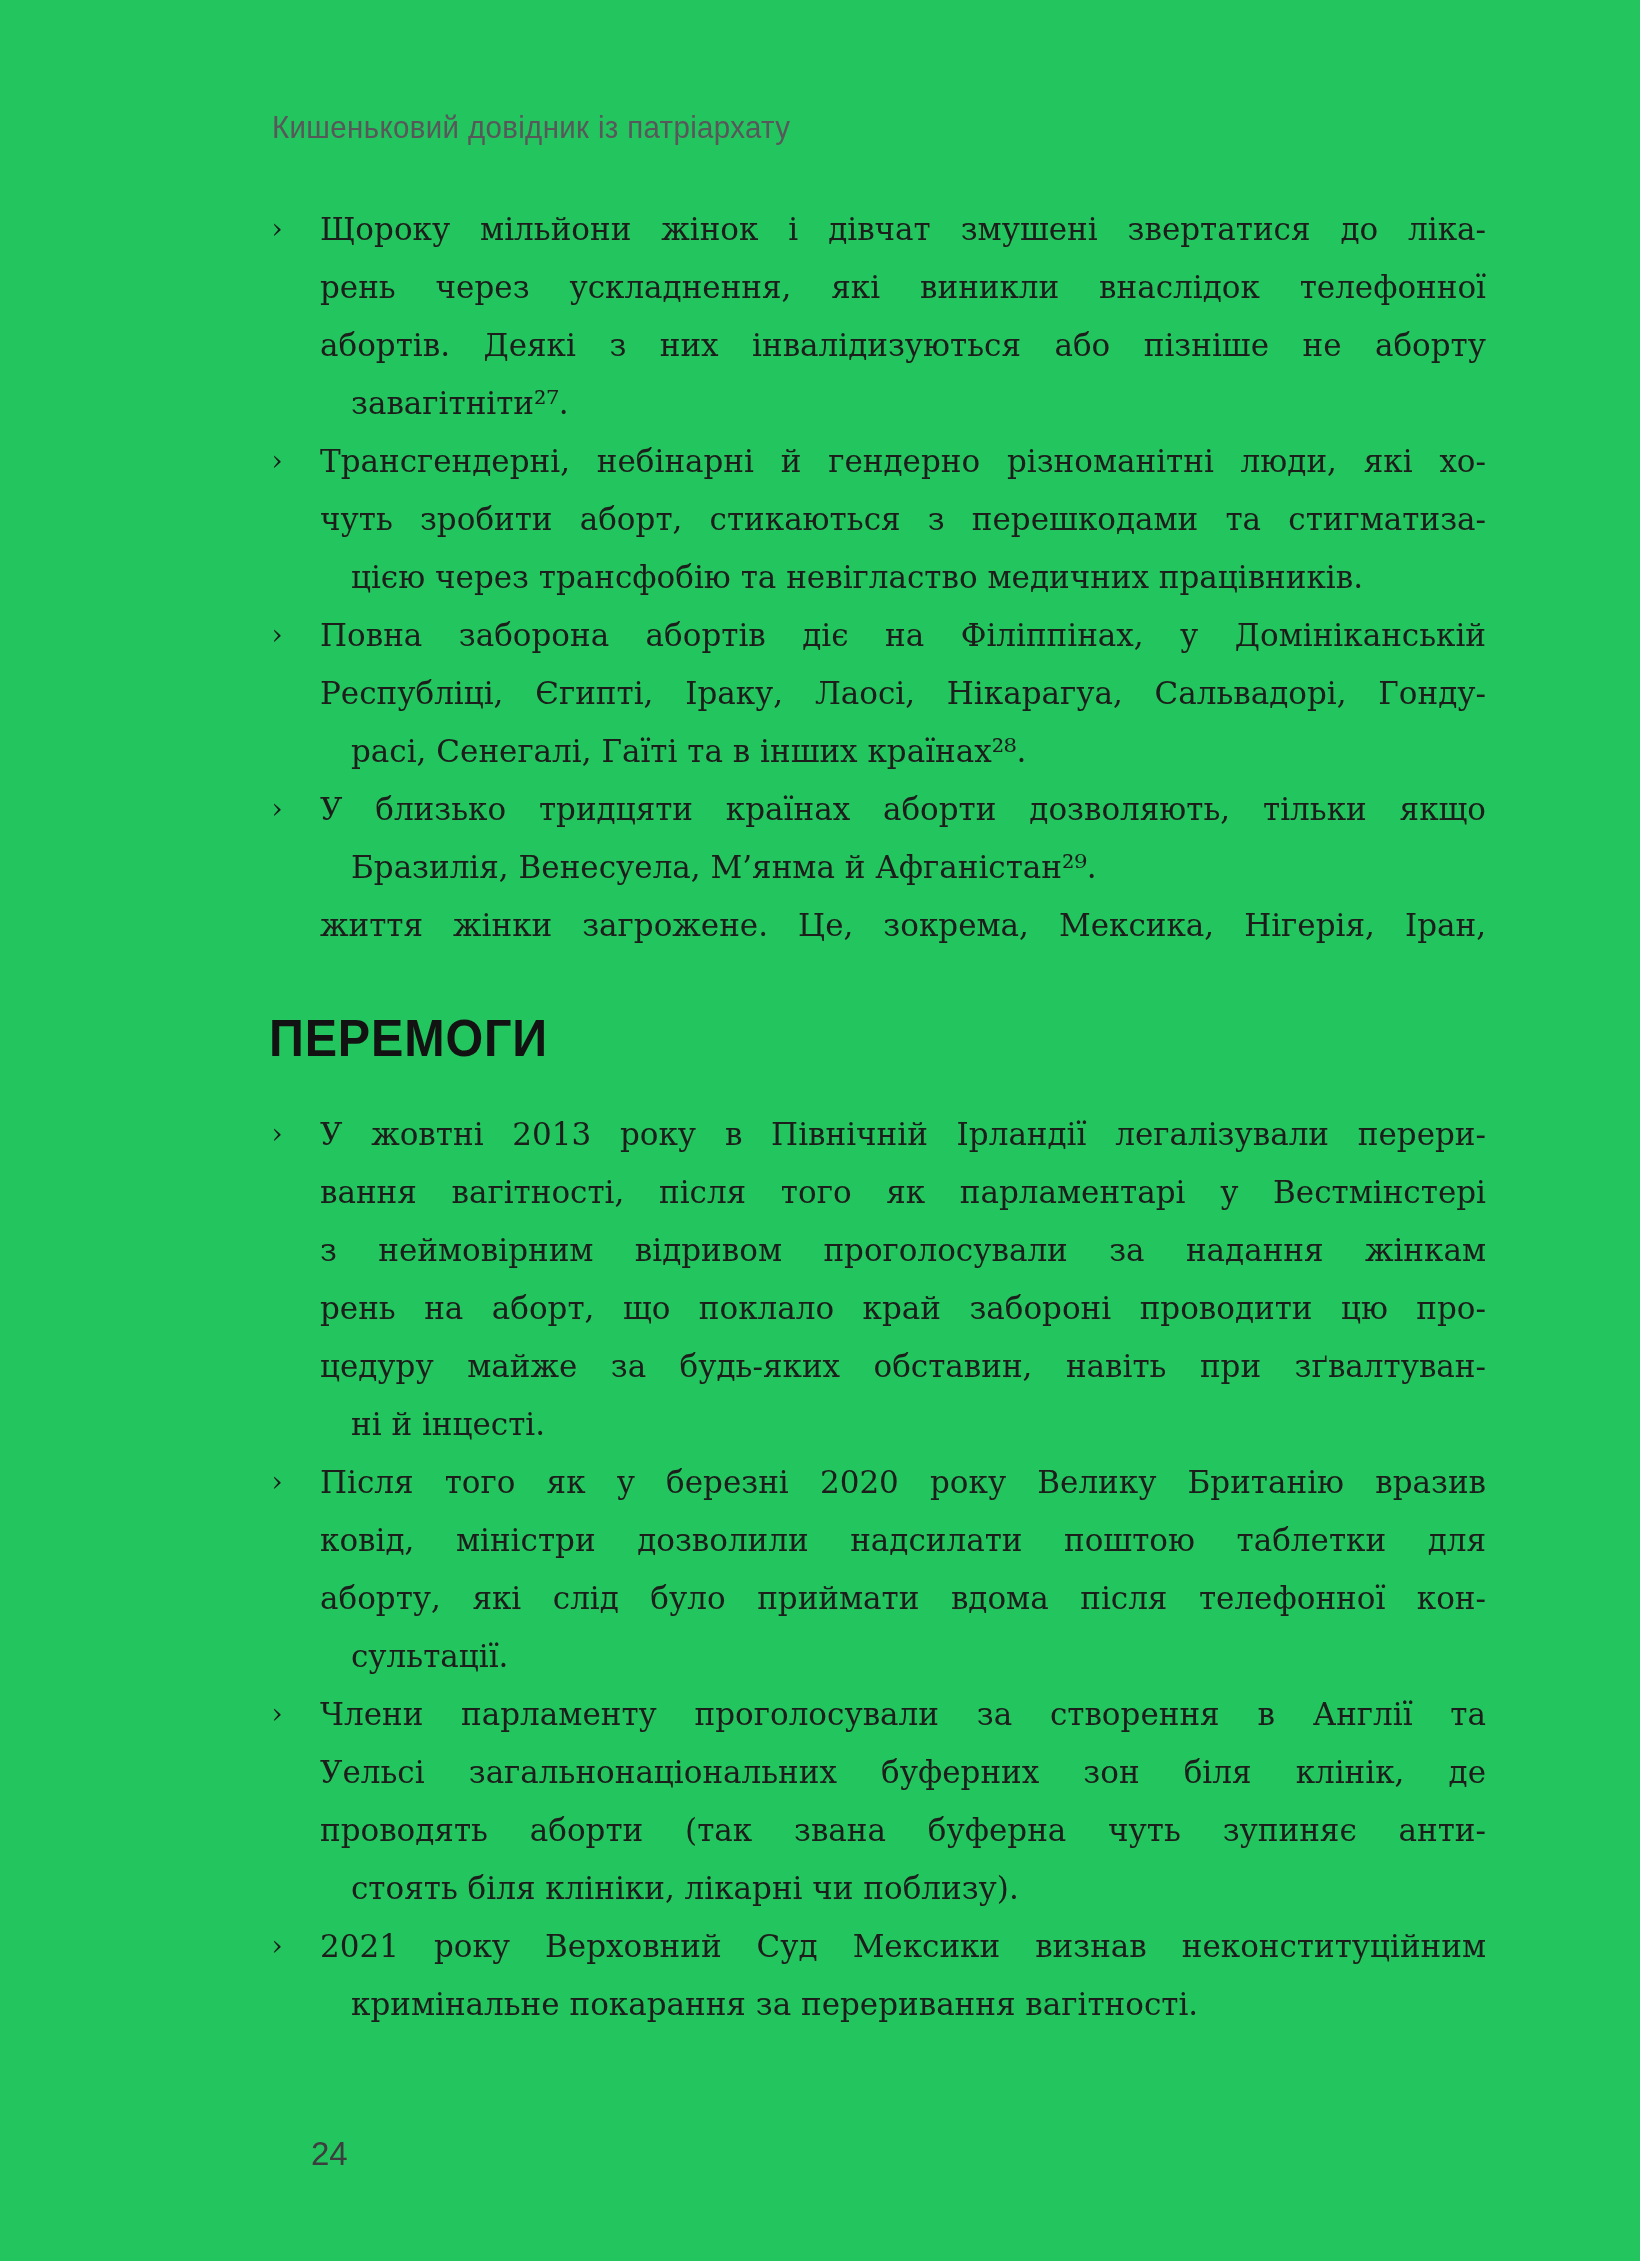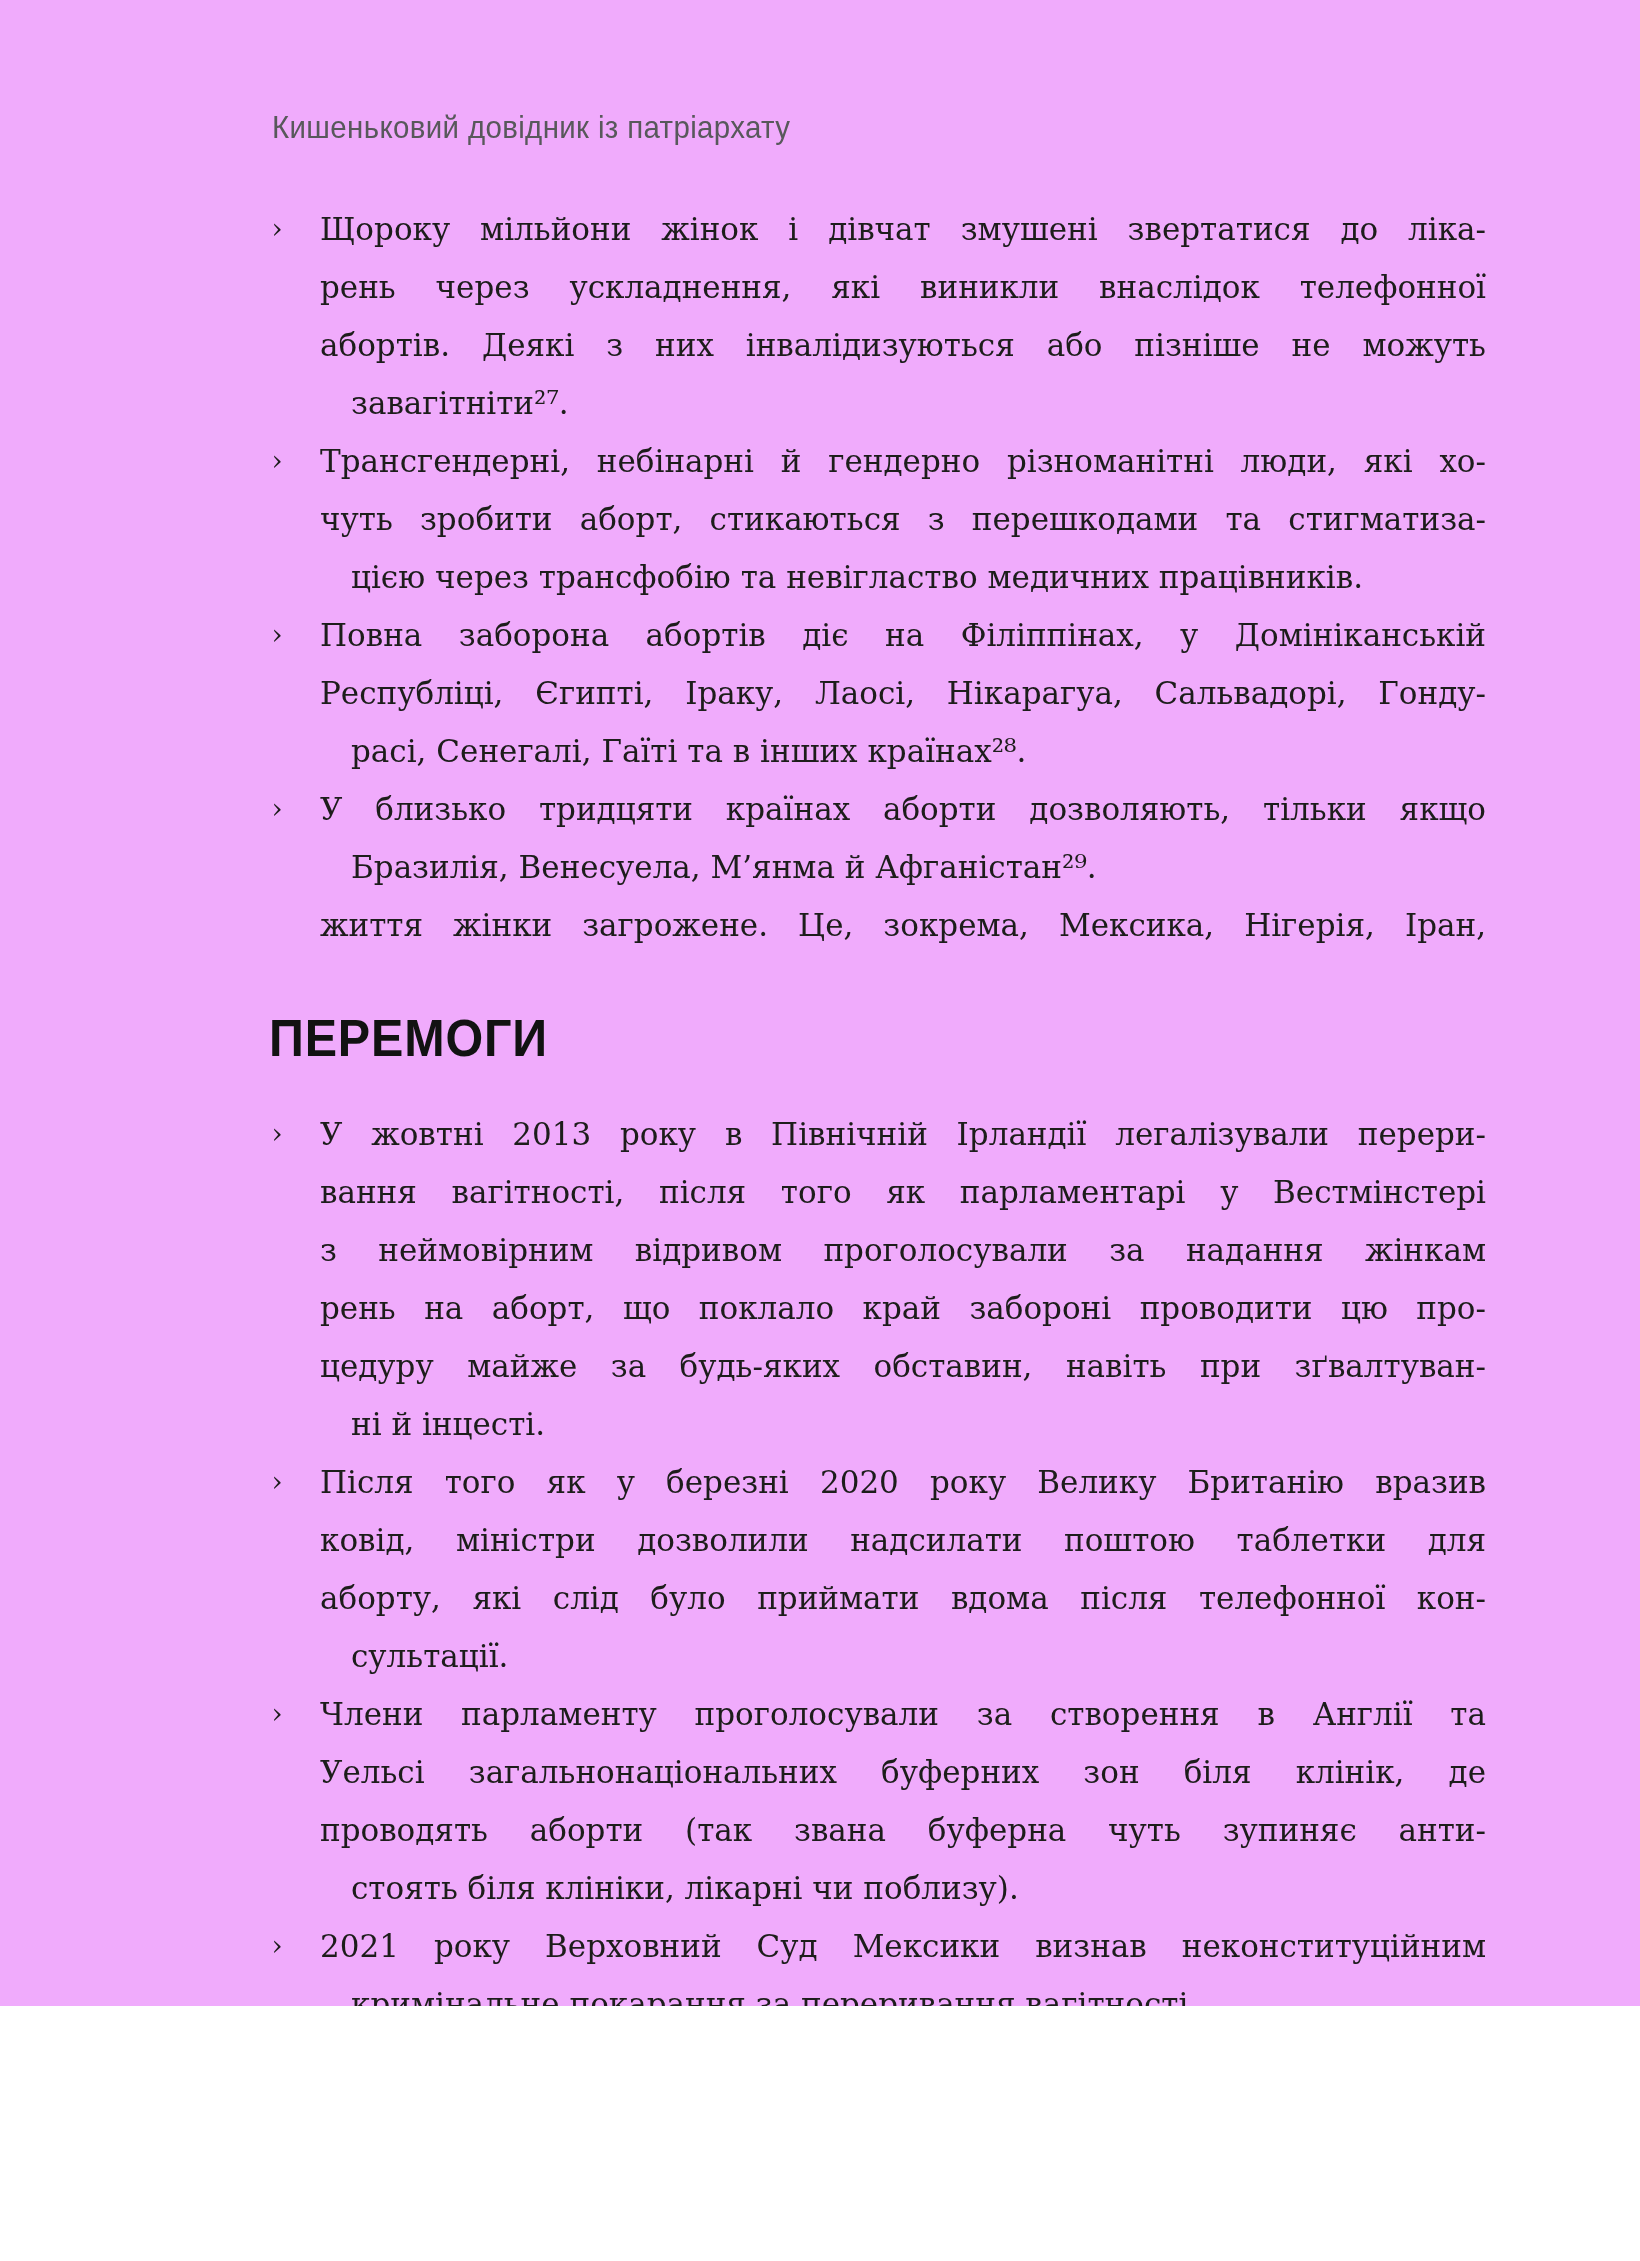--- a/index.html
+++ b/index.html
@@ -1,20 +1,20 @@
 <!DOCTYPE html>
 <html lang="uk" style="font-size:13.7px"><head>
 <meta charset="utf-8">
 <style>
   html, body { margin: 0; padding: 0; background: #ffffff; }
   .page {
     position: relative;
     width: 1640px;
-    height: 2006px;
-    background: #f0abfc;
+    height: 2261px;
+    background: #22c55e;
     overflow: hidden;
     font-family: "DejaVu Serif", serif;
   }
   .running-header {
     position: absolute;
     left: 272px;
     top: 108px;
     font-family: "Liberation Sans", sans-serif;
     font-size: 32px;
     line-height: 38px;
@@ -83,21 +83,21 @@
 
 <div class="page">
 
   <div class="running-header">Кишеньковий довідник із патріархату</div>
 
   <div class="content" id="section-intro">
       <div class="bullet-item">
         <span class="bullet-marker">›</span>
         <div class="line">Щороку мільйони жінок і дівчат змушені звертатися до ліка-</div>
         <div class="line">рень через ускладнення, які виникли внаслідок телефонної</div>
-        <div class="line">абортів. Деякі з них інвалідизуються або пізніше не можуть</div>
+        <div class="line">абортів. Деякі з них інвалідизуються або пізніше не аборту</div>
         <div class="line final">завагітніти²⁷.</div>
       </div>
       <div class="bullet-item">
         <span class="bullet-marker">›</span>
         <div class="line">Трансгендерні, небінарні й гендерно різноманітні люди, які хо-</div>
         <div class="line">чуть зробити аборт, стикаються з перешкодами та стигматиза-</div>
         <div class="line final">цією через трансфобію та невігластво медичних працівників.</div>
       </div>
       <div class="bullet-item">
         <span class="bullet-marker">›</span>

